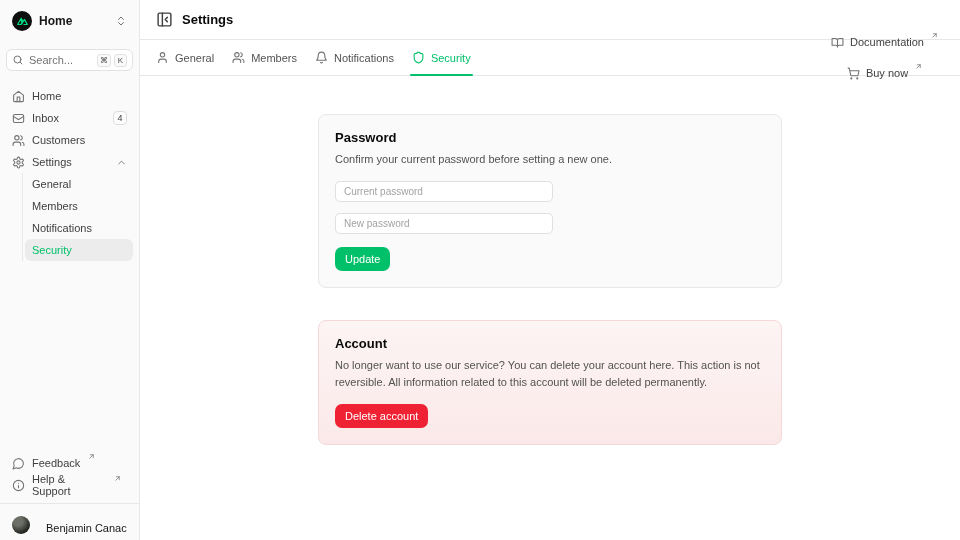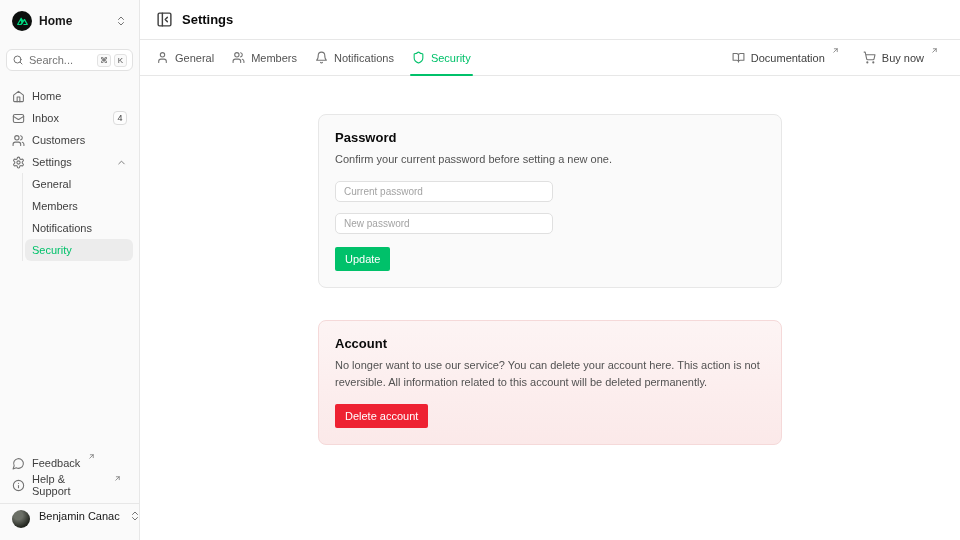--- a/index.html
+++ b/index.html
@@ -76,21 +76,21 @@
   .child-item {
     display: flex; align-items: center;
     height: 22px; padding: 0 7px; border-radius: 6px;
     color: #404040; font-weight: 500; cursor: pointer;
   }
   .child-item.active { background: #ececec; color: #00c16a; }
 
   .spacer { flex: 1; }
   .side-divider { border: none; border-top: 1px solid #e7e7e7; margin: 7px -6px 6px -6px; }
   .user-row {
-    display: flex; align-items: flex-start; gap: 9px;
+    display: flex; align-items: flex-end; gap: 16px;
     height: 24px; padding: 0 6px; border-radius: 6px; cursor: pointer;
   }
   .avatar {
     width: 18px; height: 18px; border-radius: 50%; flex: none;
     background: radial-gradient(circle at 35% 30%, #6b6f66 0 25%, #23261f 70%);
   }
   .user-name { font-weight: 500; font-size: 11px; color: #171717; white-space: nowrap; }
   .ext {
     width: 7px; height: 7px; color: #9ca3af;
     transform: translateY(-4px); margin-left: 1px; flex: none;
@@ -118,21 +118,21 @@
     display: flex; align-items: center; gap: 6px;
     color: #525252; font-weight: 500; cursor: pointer;
   }
   .tab .ic { width: 13px; height: 13px; color: #737373; }
   .tab.active { color: #00c16a; }
   .tab.active .ic { color: #00c16a; }
   .tab.active::after {
     content: ""; position: absolute; left: -2px; right: -2px; bottom: -1px;
     height: 2px; background: #00c16a; border-radius: 2px;
   }
-  .tab-links { margin-left: auto; display: flex; align-items: center; gap: 18px; }
+  .tab-links { margin-left: auto; display: flex; align-items: center; gap: 18px; flex-direction: column; }
   .tab-link {
     display: flex; align-items: center; gap: 6px;
     color: #404040; font-weight: 500; cursor: pointer;
   }
   .tab-link .ic { width: 13px; height: 13px; color: #737373; }
 
   .content { flex: 1; overflow: auto; padding: 30px 0 20px 0; }
   .card {
     width: 464px; margin: 8px auto;
     border-radius: 8px; padding: 15px 16px 16px 16px;
@@ -148,21 +148,21 @@
   .pw-input {
     display: block; width: 218px; height: 21px;
     border: 1px solid #e0e0e0; border-radius: 5px;
     background: #fff; padding: 0 8px;
     font-family: "Liberation Sans", sans-serif; font-size: 10px; color: #171717;
     margin-bottom: 11px; outline: none;
   }
   .pw-input::placeholder { color: #a3a3a3; }
   .btn {
     display: inline-flex; align-items: center; justify-content: center;
-    height: 21px; padding: 12px 10px; border: none; border-radius: 2px;
+    height: 21px; padding: 12px 10px; border: none; border-radius: 7px;
     font-family: "Liberation Sans", sans-serif; font-size: 11px; font-weight: 500;
     color: #fff; cursor: pointer;
   }
   .btn-update { background: #00c16a; margin-top: 2px; }
   .btn-delete { background: #ee2232; }
 
   .ic { display: inline-flex; }
   svg { display: block; }
 </style>
 </head>

